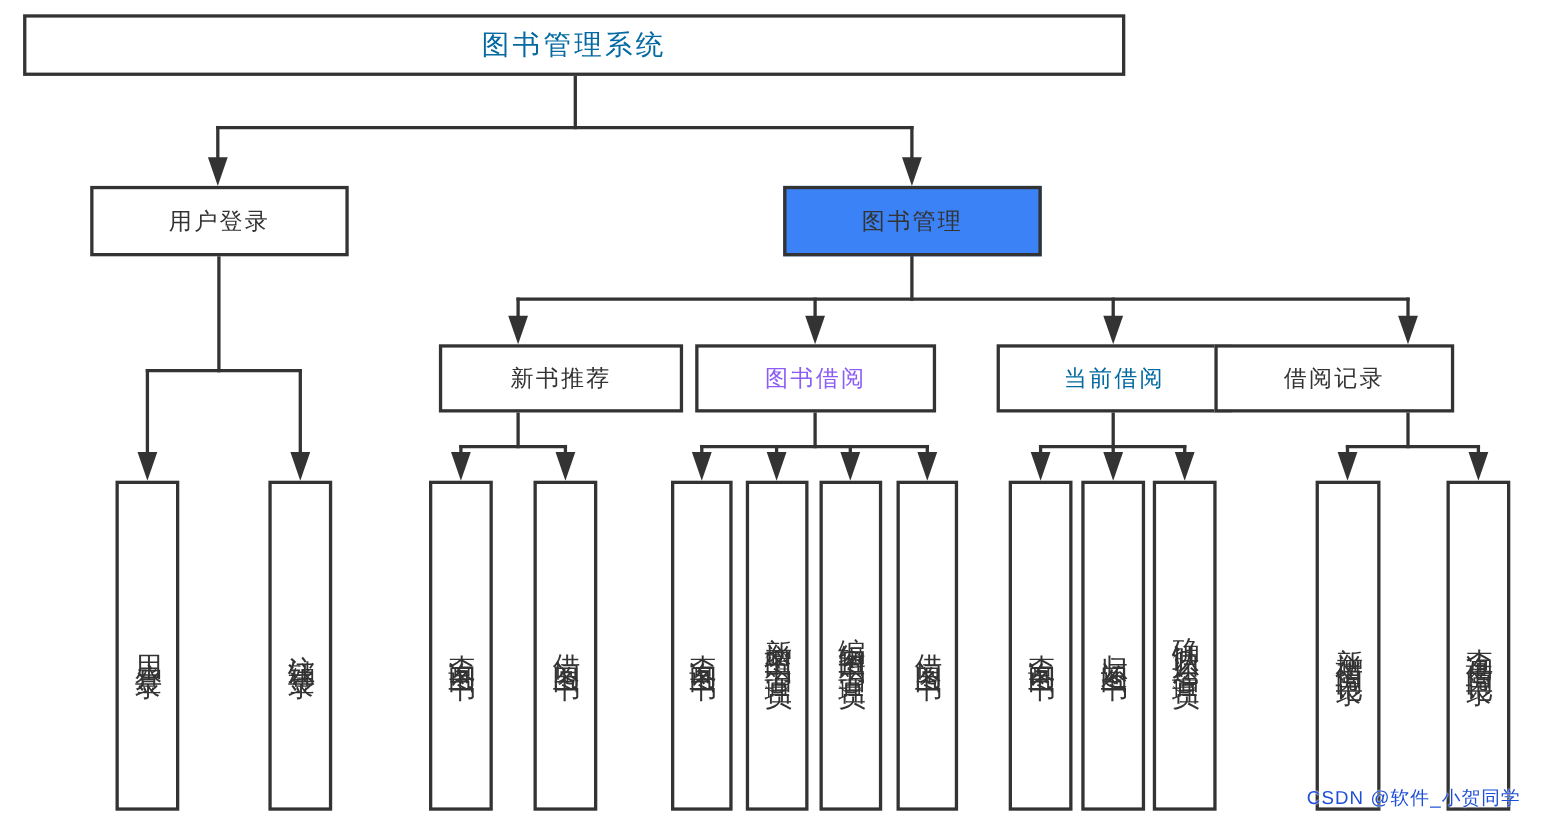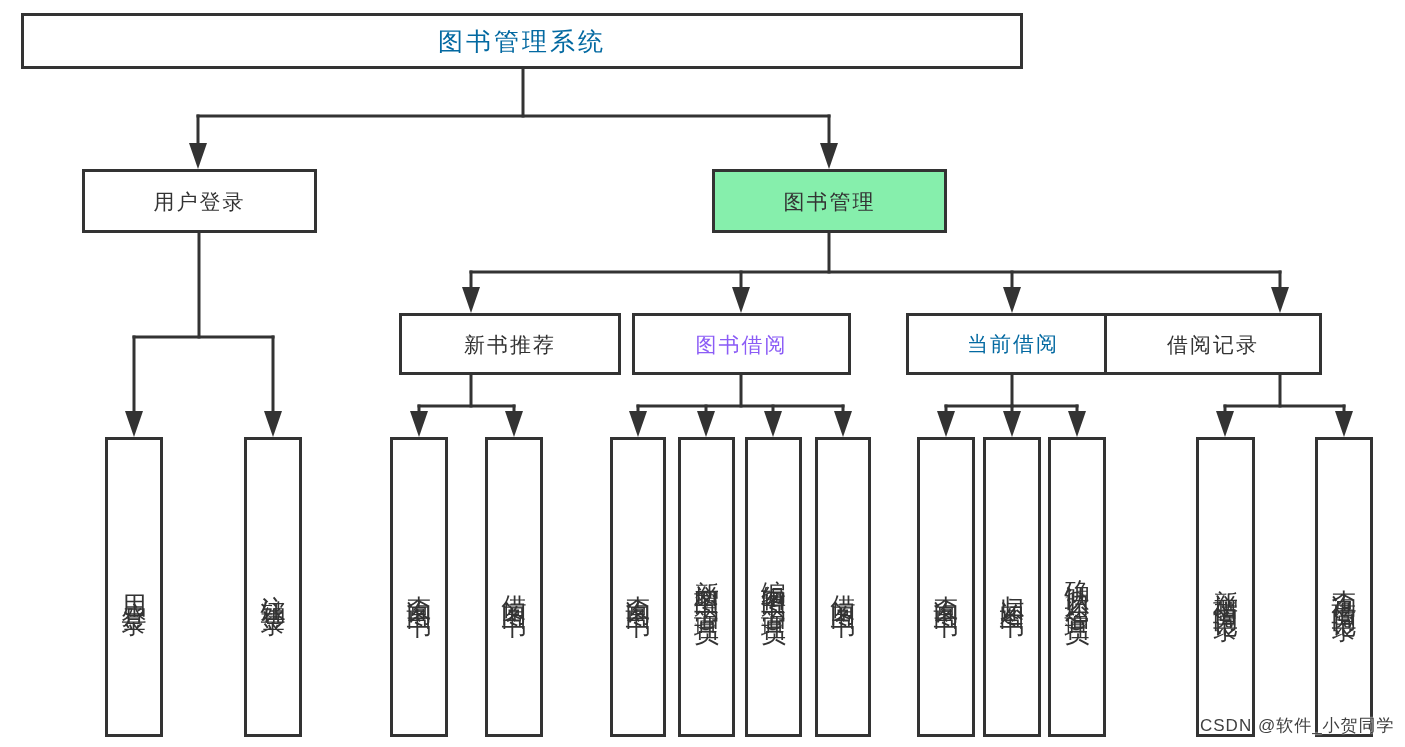--- a/index.html
+++ b/index.html
@@ -133,21 +133,21 @@
         <polygon points="1335,411 1353,411 1344,437" fill="#333333"></polygon>
       </g>
     </svg>
   <div id="nodes">
       <div class="node h root" style="left: 21px; top: 13px; width: 1002px; height: 56px; border-color: rgb(51, 51, 51); background: rgb(255, 255, 255);">
         <span class="lbl" style="color: #0369a1;">图书管理系统</span>
       </div>
       <div class="node h" style="left: 82px; top: 169px; width: 235px; height: 64px; border-color: rgb(51, 51, 51); background: rgb(255, 255, 255);">
         <span class="lbl" style="color: rgb(51, 51, 51);">用户登录</span>
       </div>
-      <div class="node h" style="left: 712px; top: 169px; width: 235px; height: 64px; border-color: rgb(51, 51, 51); background: #86efac;">
+      <div class="node h" style="left: 712px; top: 169px; width: 235px; height: 64px; border-color: rgb(51, 51, 51); background: #3b82f6;">
         <span class="lbl" style="color: rgb(51, 51, 51);">图书管理</span>
       </div>
       <div class="node h" style="left: 363px; top: 313px; width: 222px; height: 62px; border-color: rgb(51, 51, 51); background: rgb(255, 255, 255); margin-left: 36px;">
         <span class="lbl" style="color: rgb(51, 51, 51);">新书推荐</span>
       </div>
       <div class="node h" style="left: 632px; top: 313px; width: 219px; height: 62px; border-color: rgb(51, 51, 51); background: rgb(255, 255, 255);">
         <span class="lbl" style="color: #8b5cf6;">图书借阅</span>
       </div>
       <div class="node h" style="left: 906px; top: 313px; width: 214px; height: 62px; border-color: rgb(51, 51, 51); background: rgb(255, 255, 255);">
         <span class="lbl" style="color: #0369a1; font-family: Liberation Serif, serif;">当前借阅</span>
@@ -188,14 +188,14 @@
       <div class="node v" style="left: 1048px; top: 437px; width: 58px; height: 300px; border-color: rgb(51, 51, 51); background: rgb(255, 255, 255);">
         <span class="lbl" style="color: rgb(51, 51, 51);">确认归还（管理员）</span>
       </div>
       <div class="node v" style="left: 1196px; top: 437px; width: 59px; height: 300px; border-color: rgb(51, 51, 51); background: rgb(255, 255, 255);">
         <span class="lbl" style="color: rgb(51, 51, 51);">新增借阅记录</span>
       </div>
       <div class="node v" style="left: 1315px; top: 437px; width: 58px; height: 300px; border-color: rgb(51, 51, 51); background: rgb(255, 255, 255);">
         <span class="lbl" style="color: rgb(51, 51, 51);">查询借阅记录</span>
       </div>
     </div>
-  <div class="watermark" style="color: #404040; margin-left: 12px;">CSDN @软件_小贺同学</div>
+  <div class="watermark" style="color: #1d4ed8;">CSDN @软件_小贺同学</div>
 </div>
 
 </body></html>

